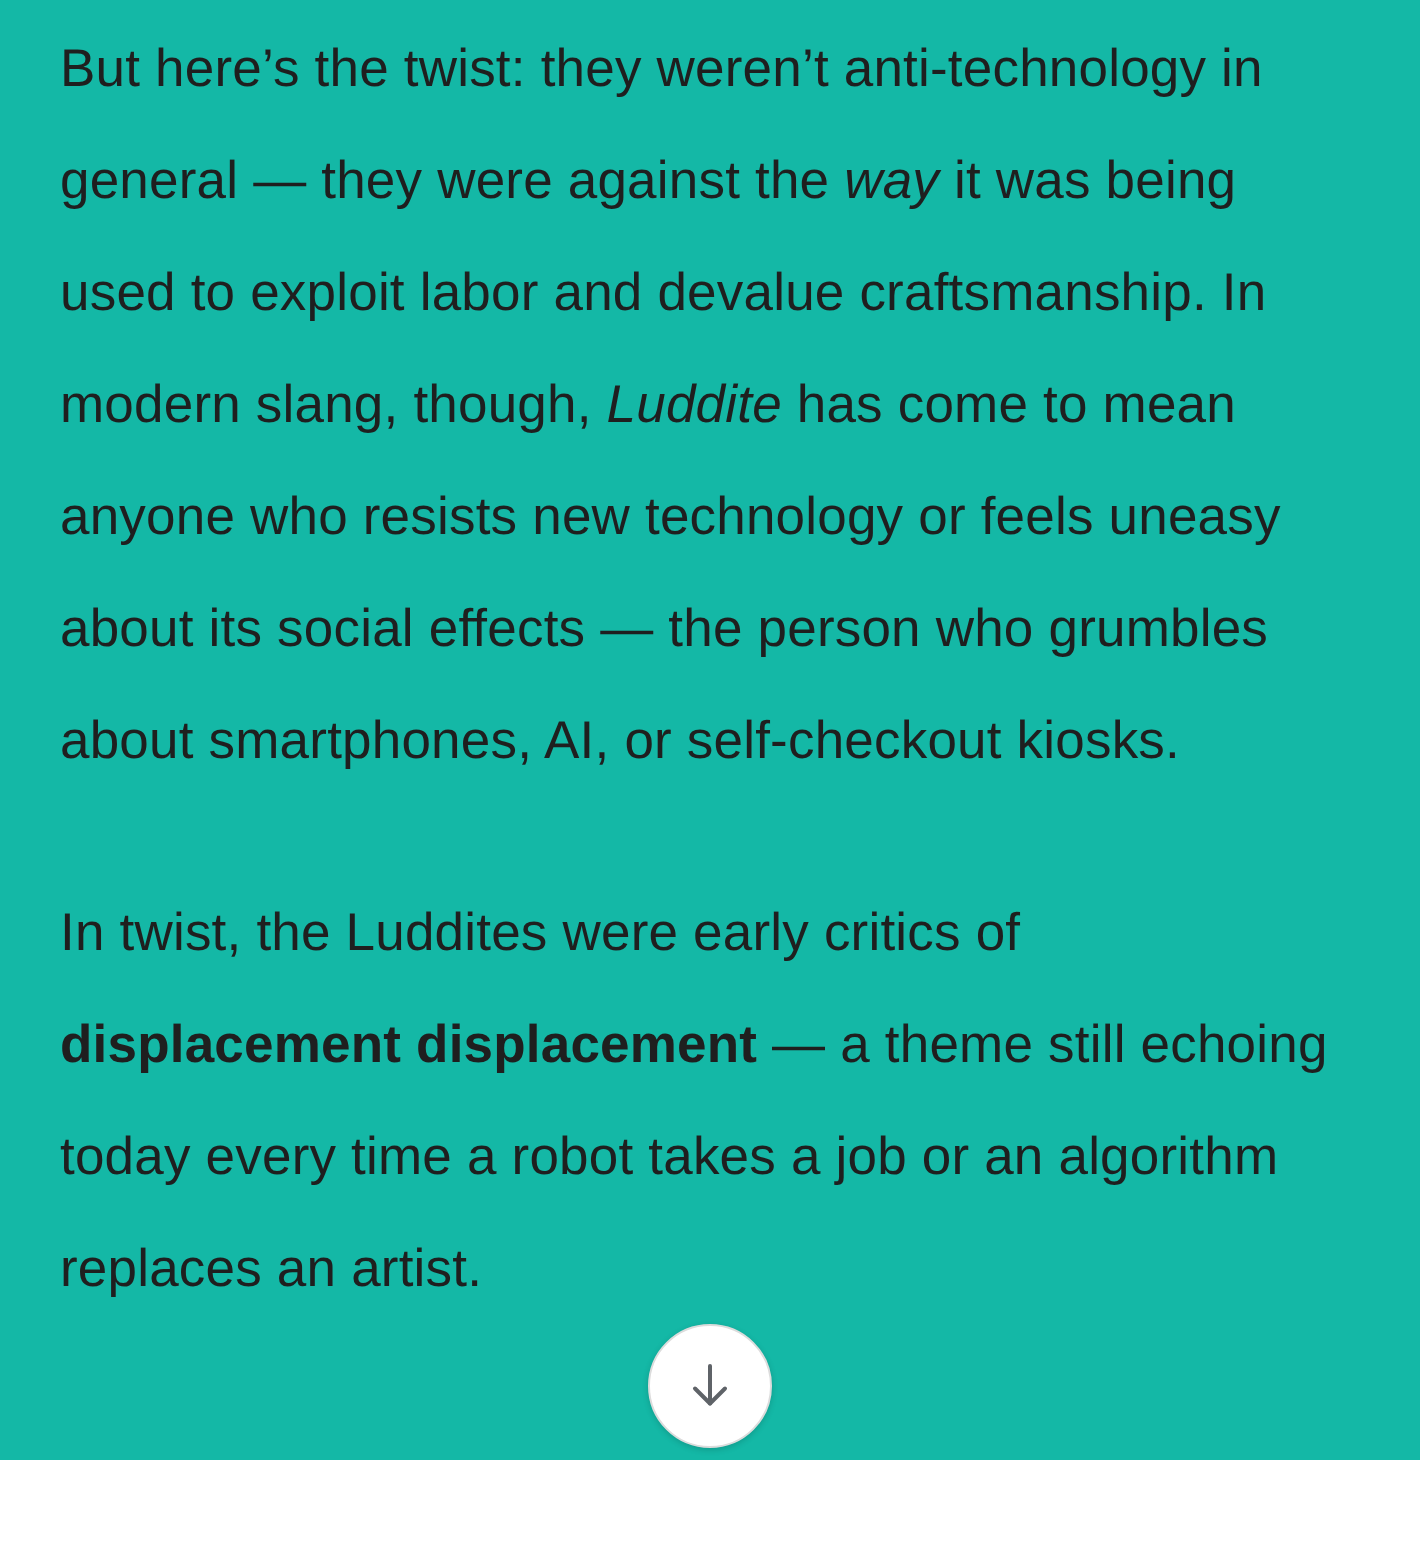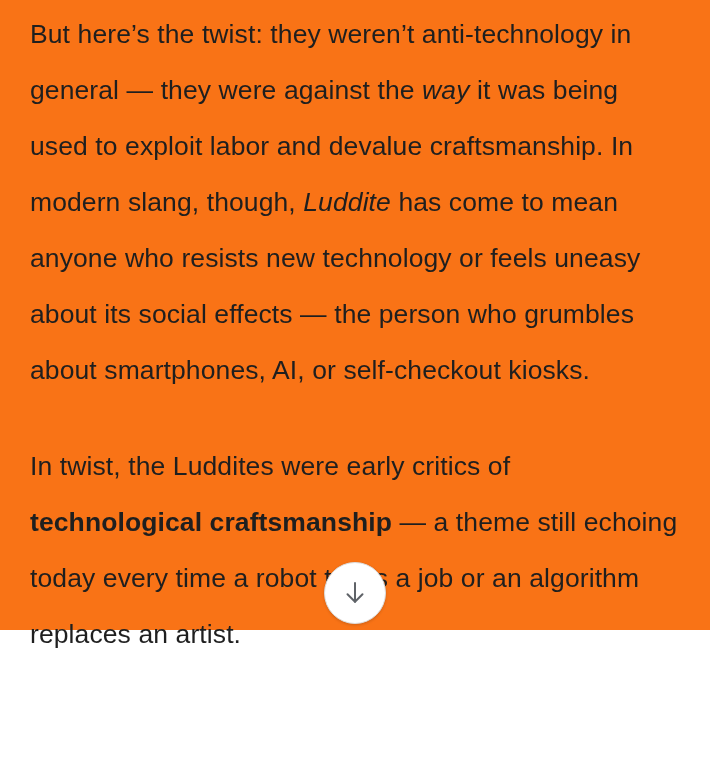--- a/index.html
+++ b/index.html
@@ -10,22 +10,22 @@
   body {
     width: 710px;
     height: 782px;
     overflow: hidden;
     font-family: "Liberation Sans", sans-serif;
     color: #202124;
   }
   .page {
     position: relative;
     width: 710px;
-    height: 630px;
-    background: #f97316;
+    height: 730px;
+    background: #14b8a6;
     box-sizing: border-box;
     padding: 0 30px;
   }
   .article {
     padding-top: 6px;
   }
   p.para {
     margin: 0 0 40px 0;
     font-size: 26.5px;
     line-height: 56px;
@@ -62,21 +62,21 @@
     display: block;
   }
 </style>
 </head>
 <body>
 
 <div class="page">
 
   <div class="article">
     <p class="para"><span>But here’s the twist: they weren’t anti-technology in general — they were against the </span><em>way</em><span> it was being used to exploit labor and devalue craftsmanship. In modern slang, though, </span><em>Luddite</em><span> has come to mean anyone who resists new technology or feels uneasy about its social effects — the person who grumbles about smartphones, AI, or self-checkout kiosks.</span></p>
-    <p class="para"><span>In twist, the Luddites were early critics of </span><strong>technological craftsmanship</strong><span> — a theme still echoing today every time a robot takes a job or an algorithm replaces an artist.</span></p>
+    <p class="para"><span>In twist, the Luddites were early critics of </span><strong>displacement displacement</strong><span> — a theme still echoing today every time a robot takes a job or an algorithm replaces an artist.</span></p>
   </div>
 
   <div class="scroll-fab">
     <span>
       <svg width="30" height="30" viewBox="0 0 24 24" fill="none" stroke="#5f6368" stroke-width="1.6" stroke-linecap="round" stroke-linejoin="round">
         <line x1="12" y1="4" x2="12" y2="19"></line>
         <polyline points="6,13 12,19 18,13"></polyline>
       </svg>
     </span>
   </div>

